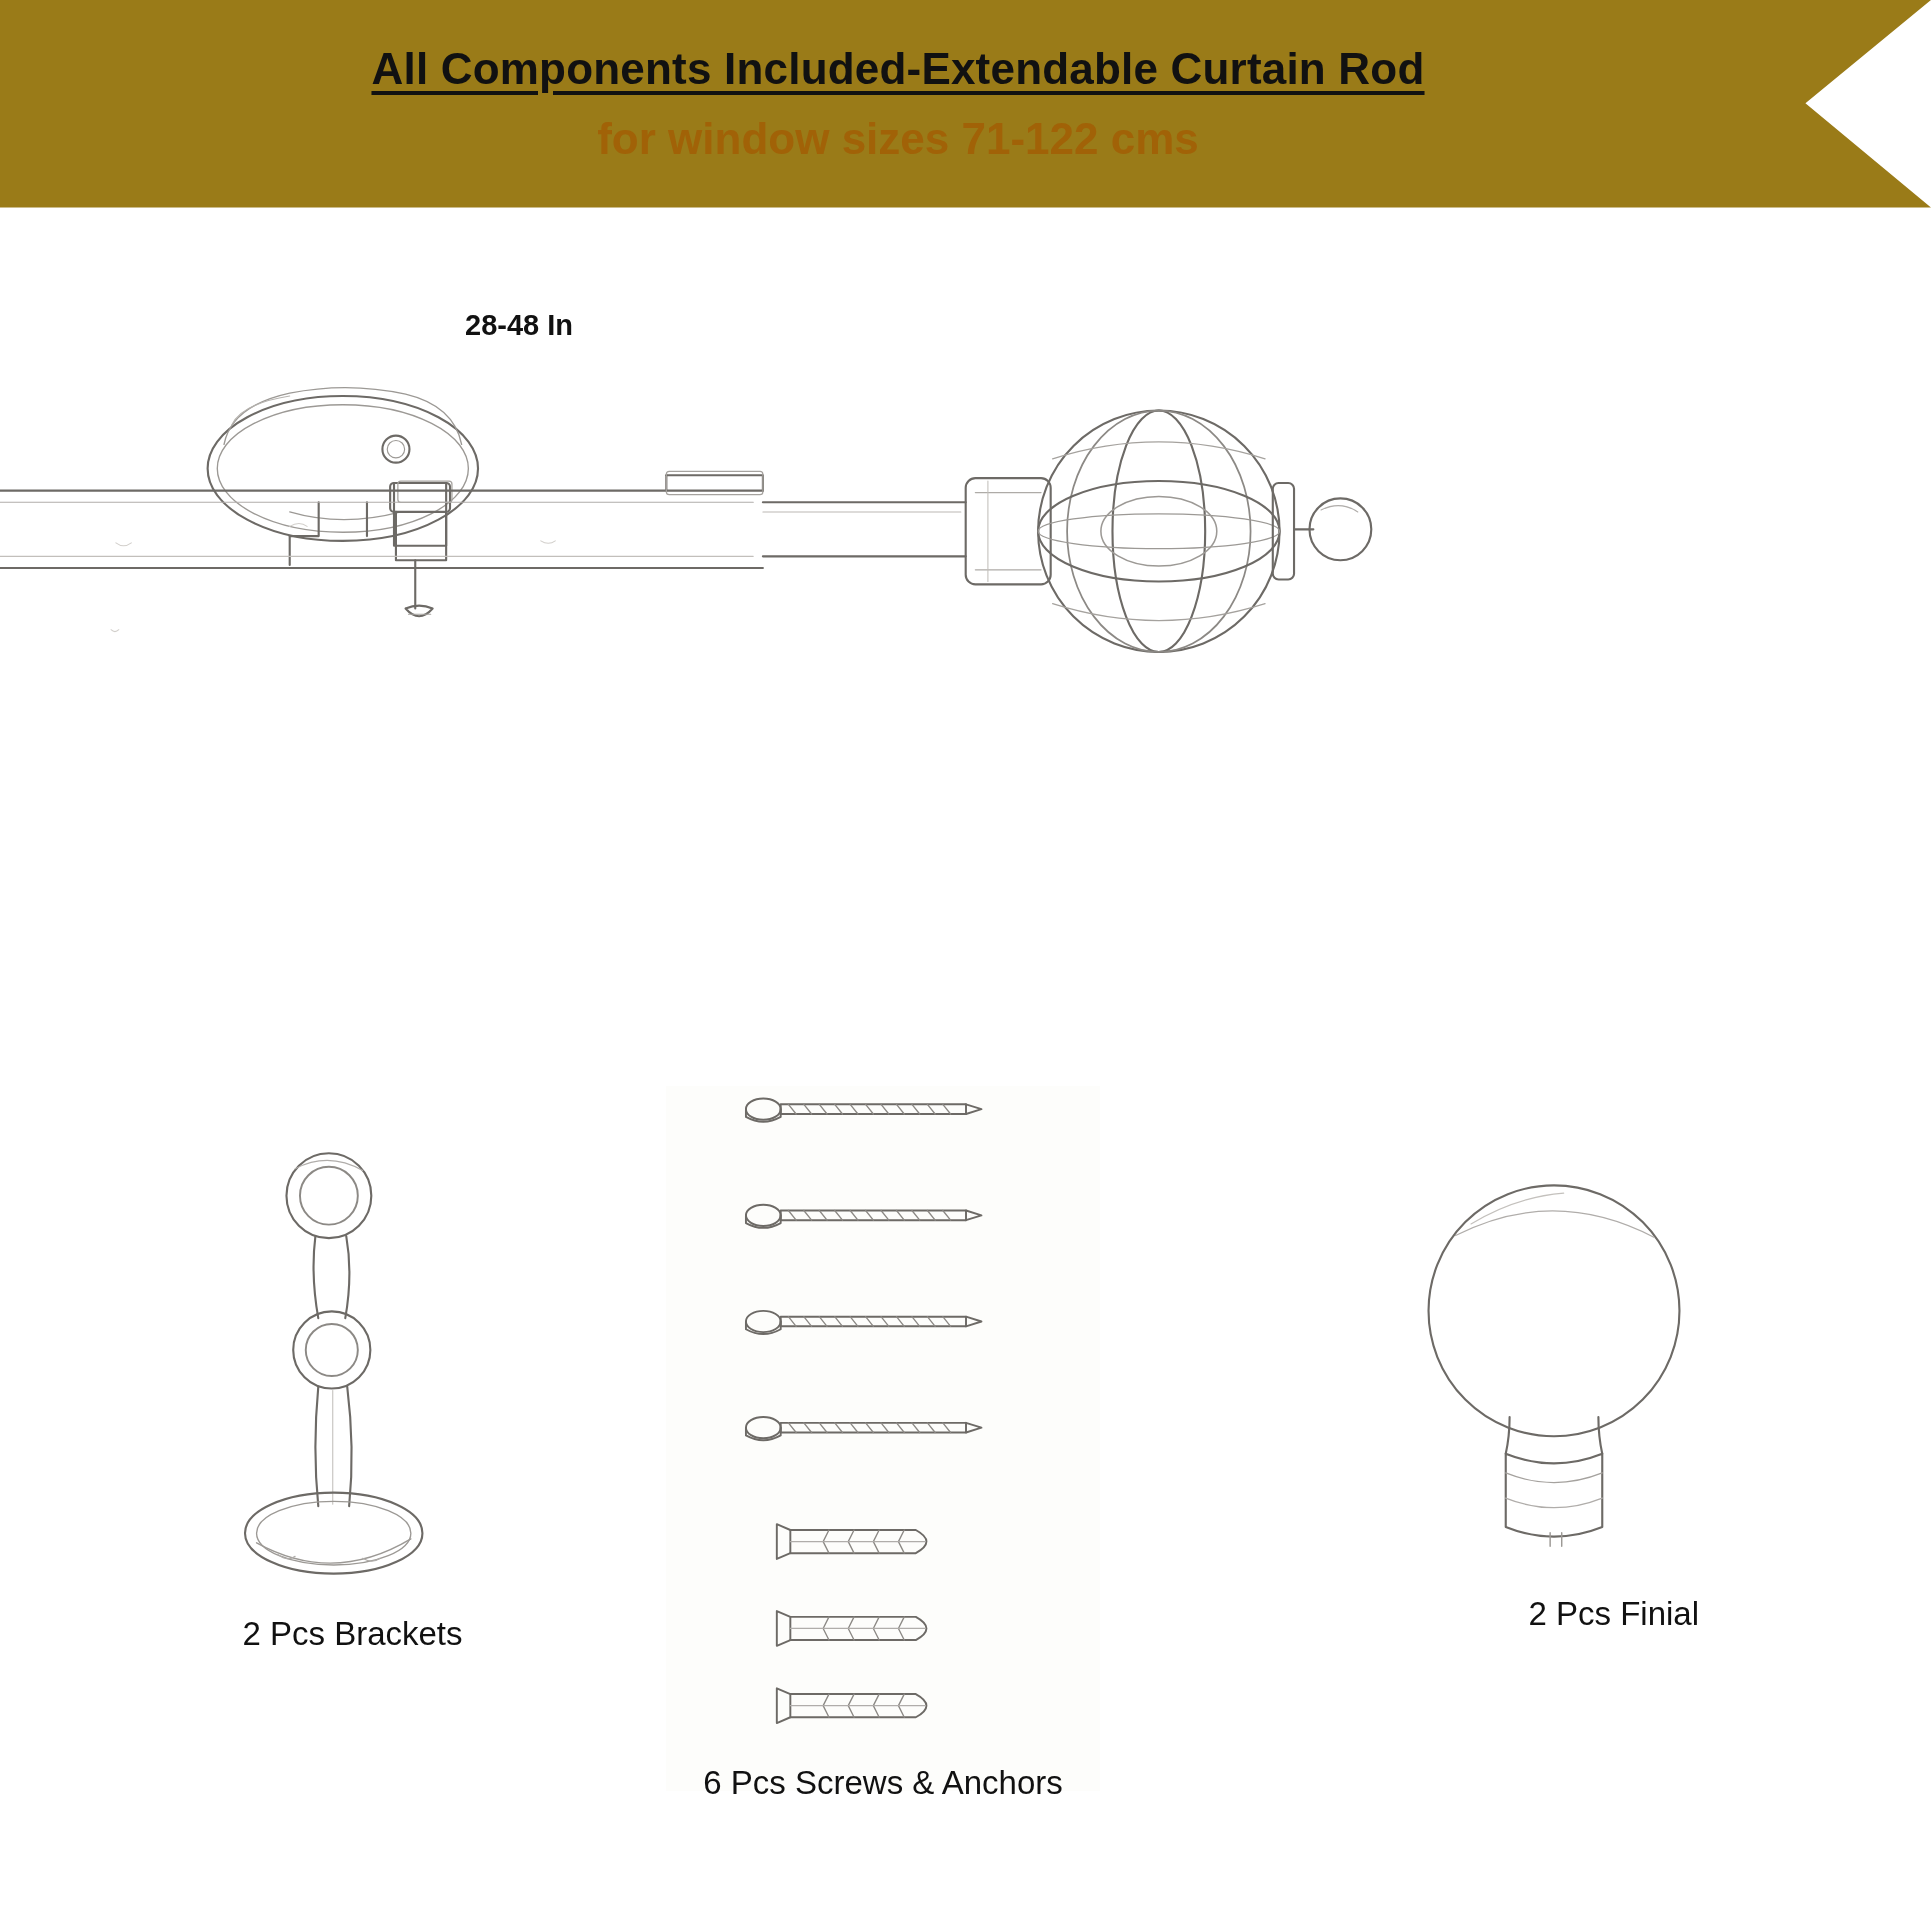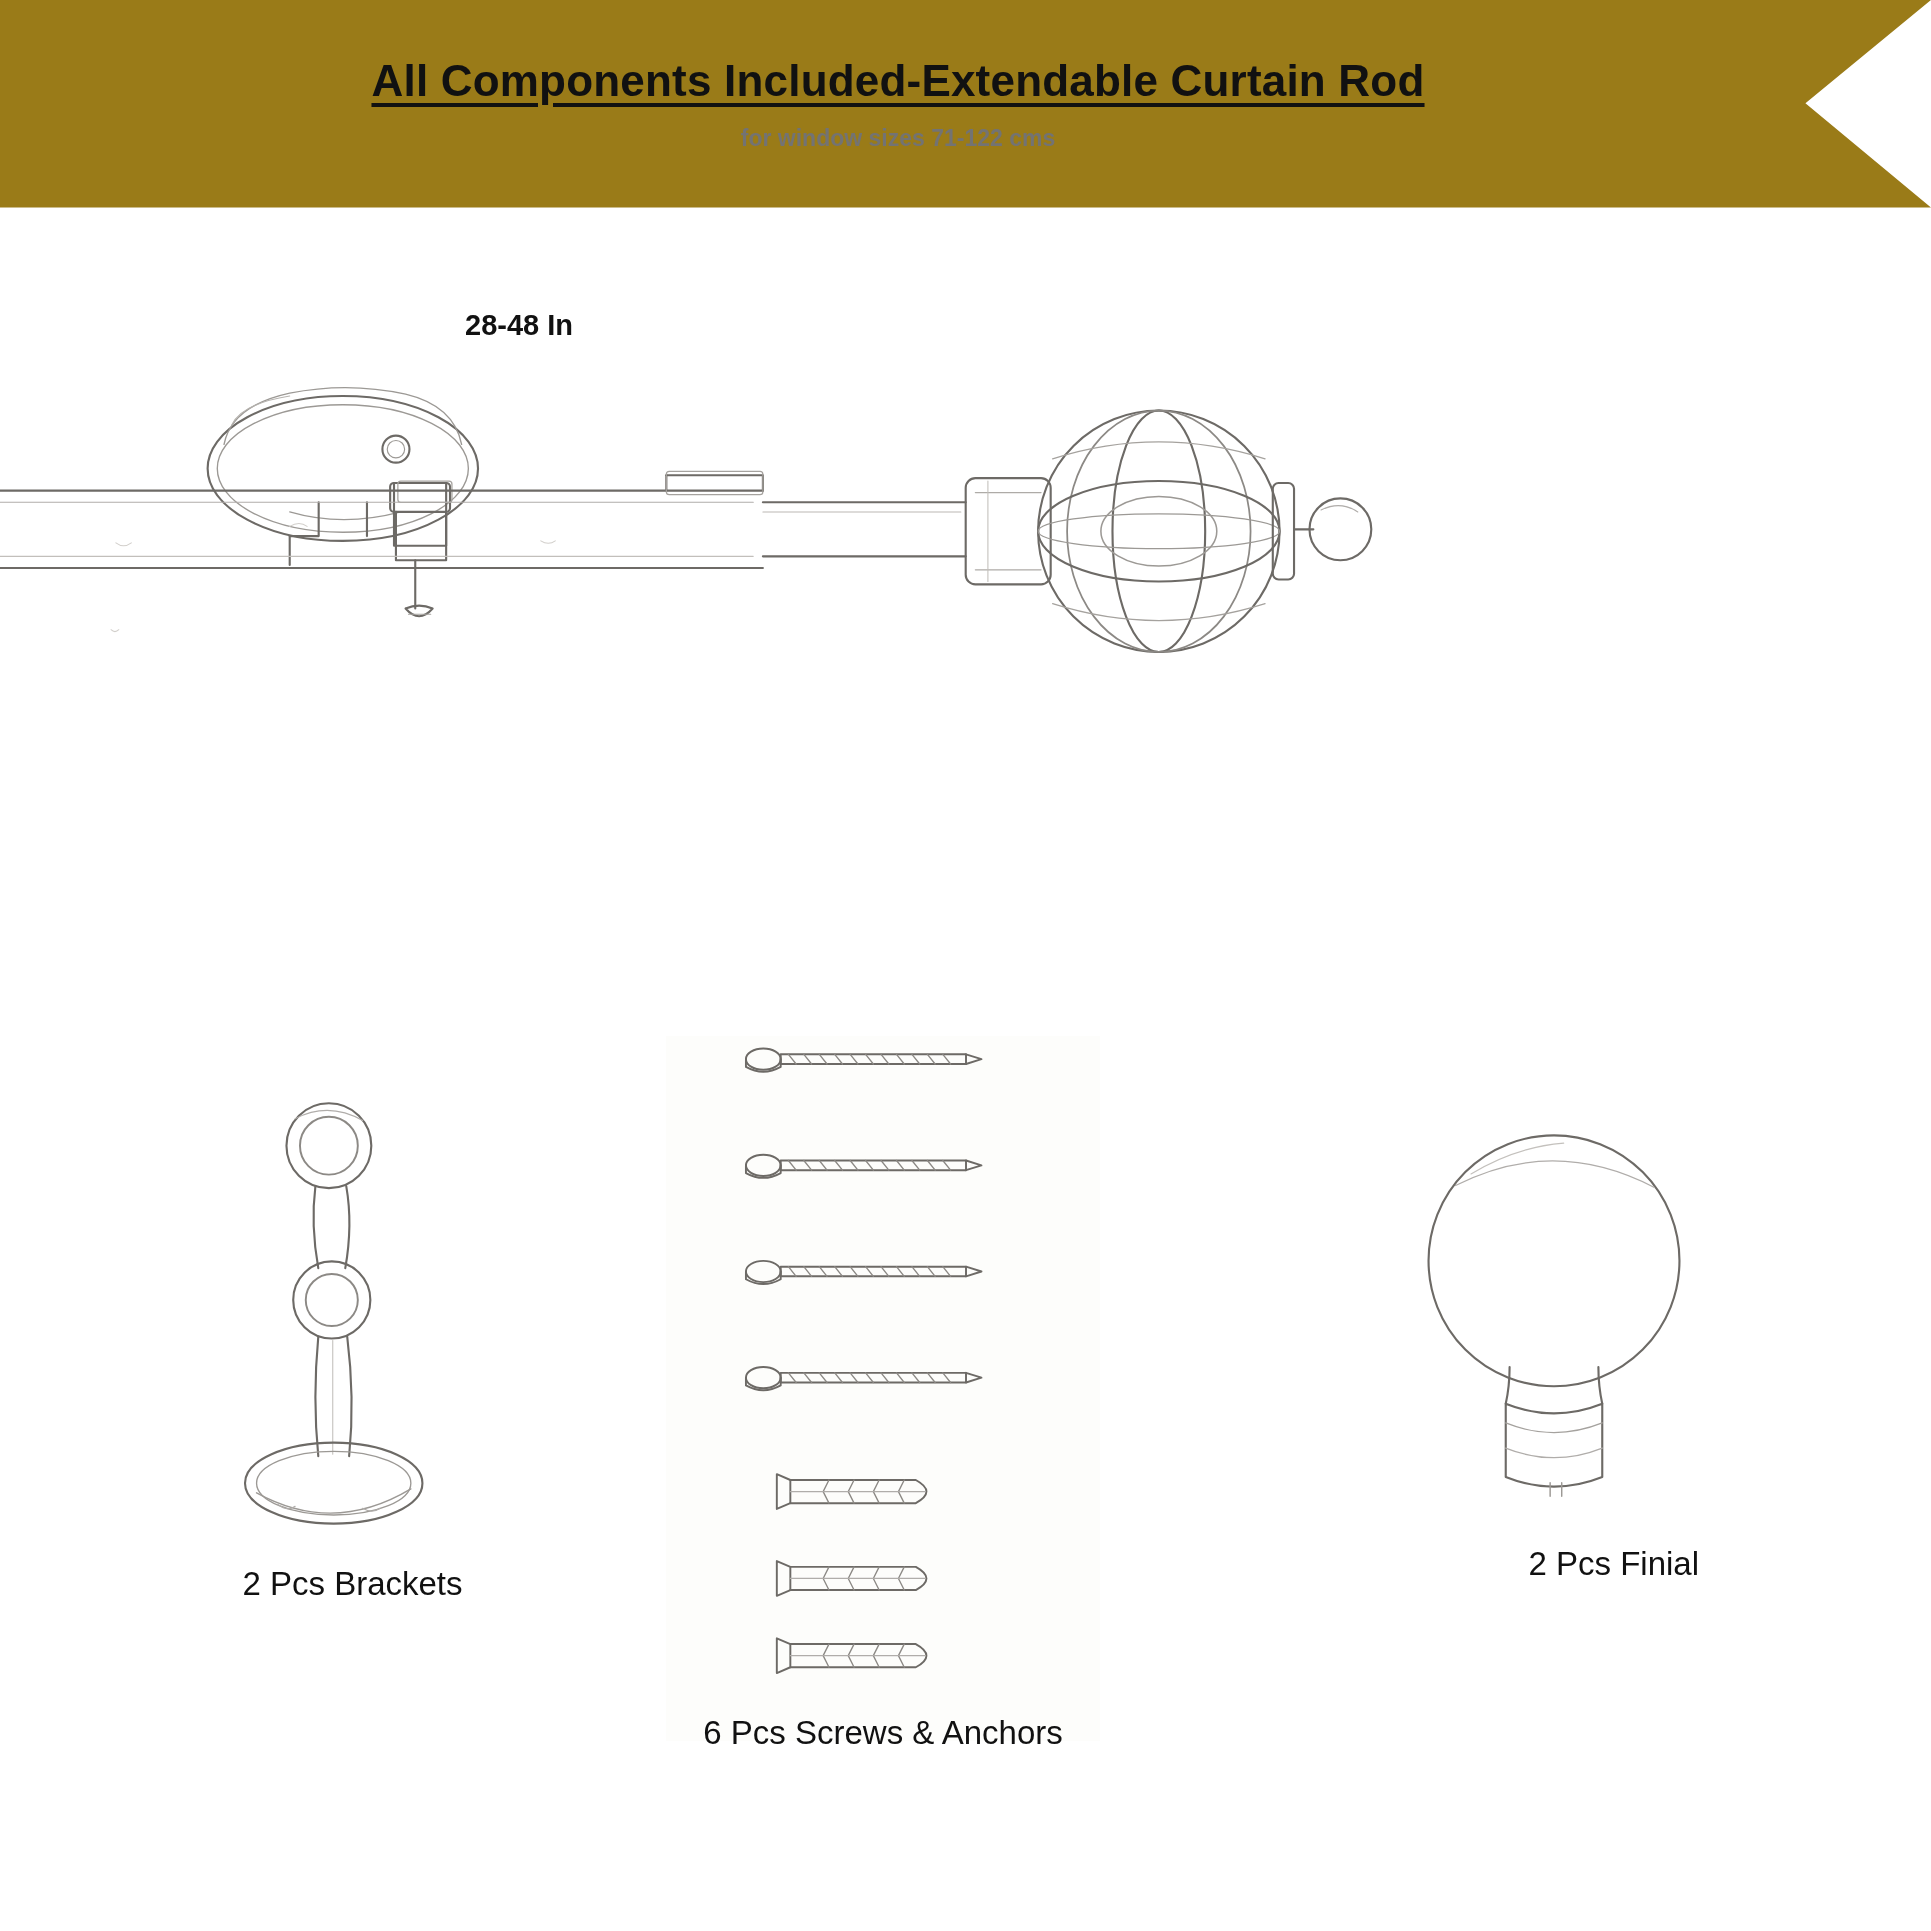--- a/index.html
+++ b/index.html
@@ -42,23 +42,23 @@
   .banner-title {
     font-size: 44px;
     font-weight: bold;
     color: #111111;
     text-decoration: underline;
     text-underline-offset: 6.8px;
     letter-spacing: 0.2px;
     white-space: nowrap;
   }
   .banner-sub {
-    font-size: 23px;
+    font-size: 44px;
     font-weight: bold;
-    color: #737373;
+    color: #a16207;
     white-space: nowrap;
   }
 
   
   .dim-label {
     position: absolute;
     left: 465px;
     top: 309px;
     font-size: 29px;
     font-weight: bold;
@@ -71,21 +71,21 @@
     left: 0;
     top: 367px;
     width: 1661px;
     height: 483px;
   }
 
   
   .parts {
     position: absolute;
     left: 0;
-    top: 1002px;
+    top: 1052px;
     width: 1931px;
     height: 850px;
   }
   .part {
     position: absolute;
     display: flex;
     flex-direction: column;
     align-items: center;
   }
   .part-caption {

